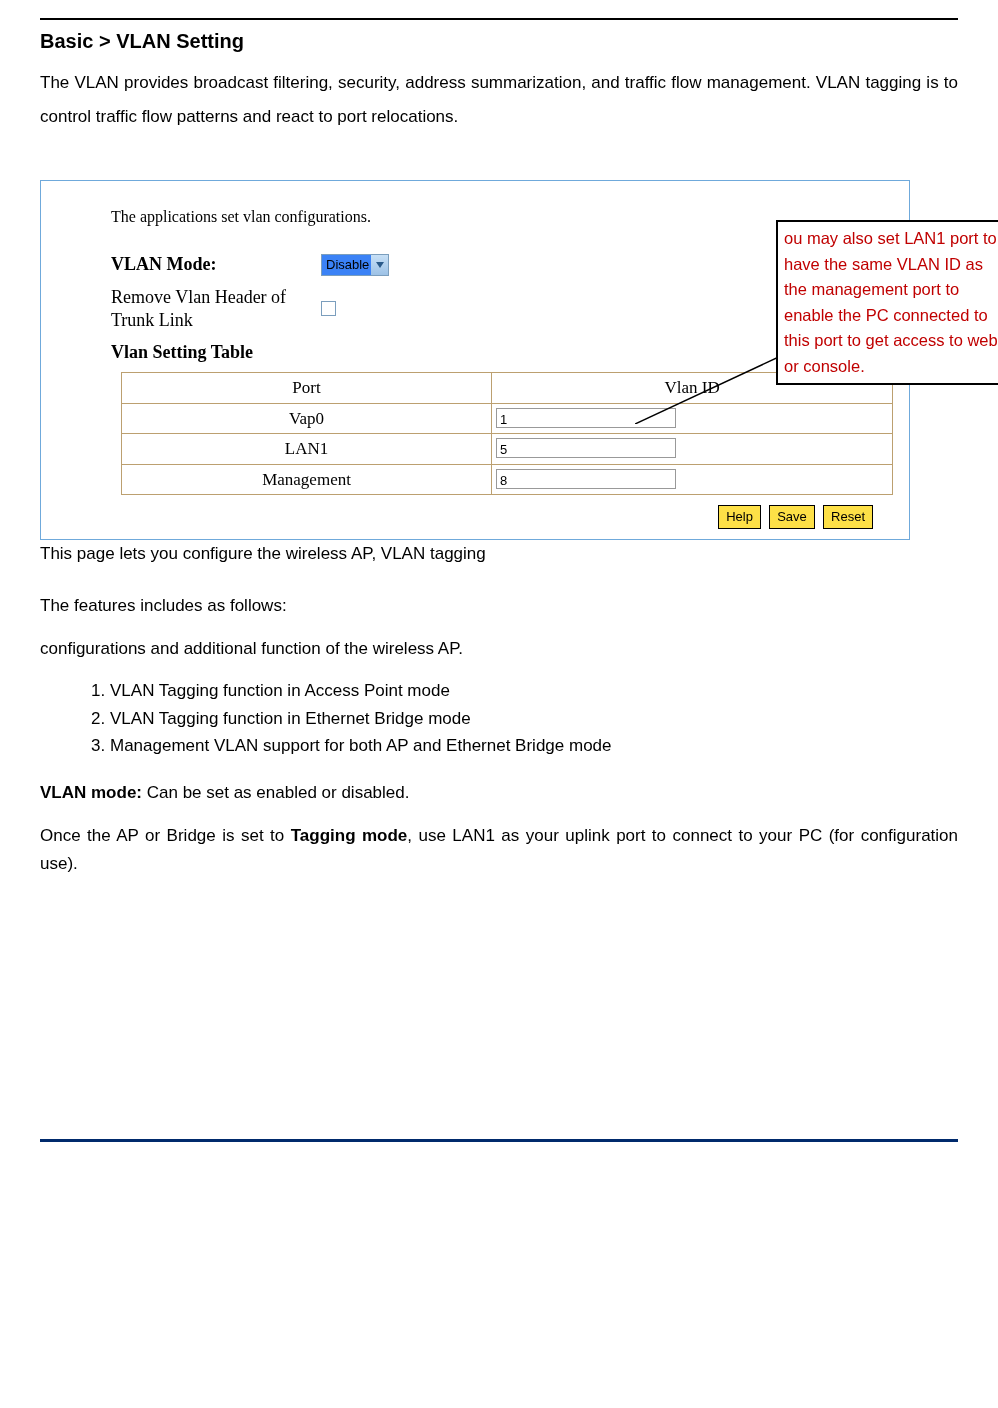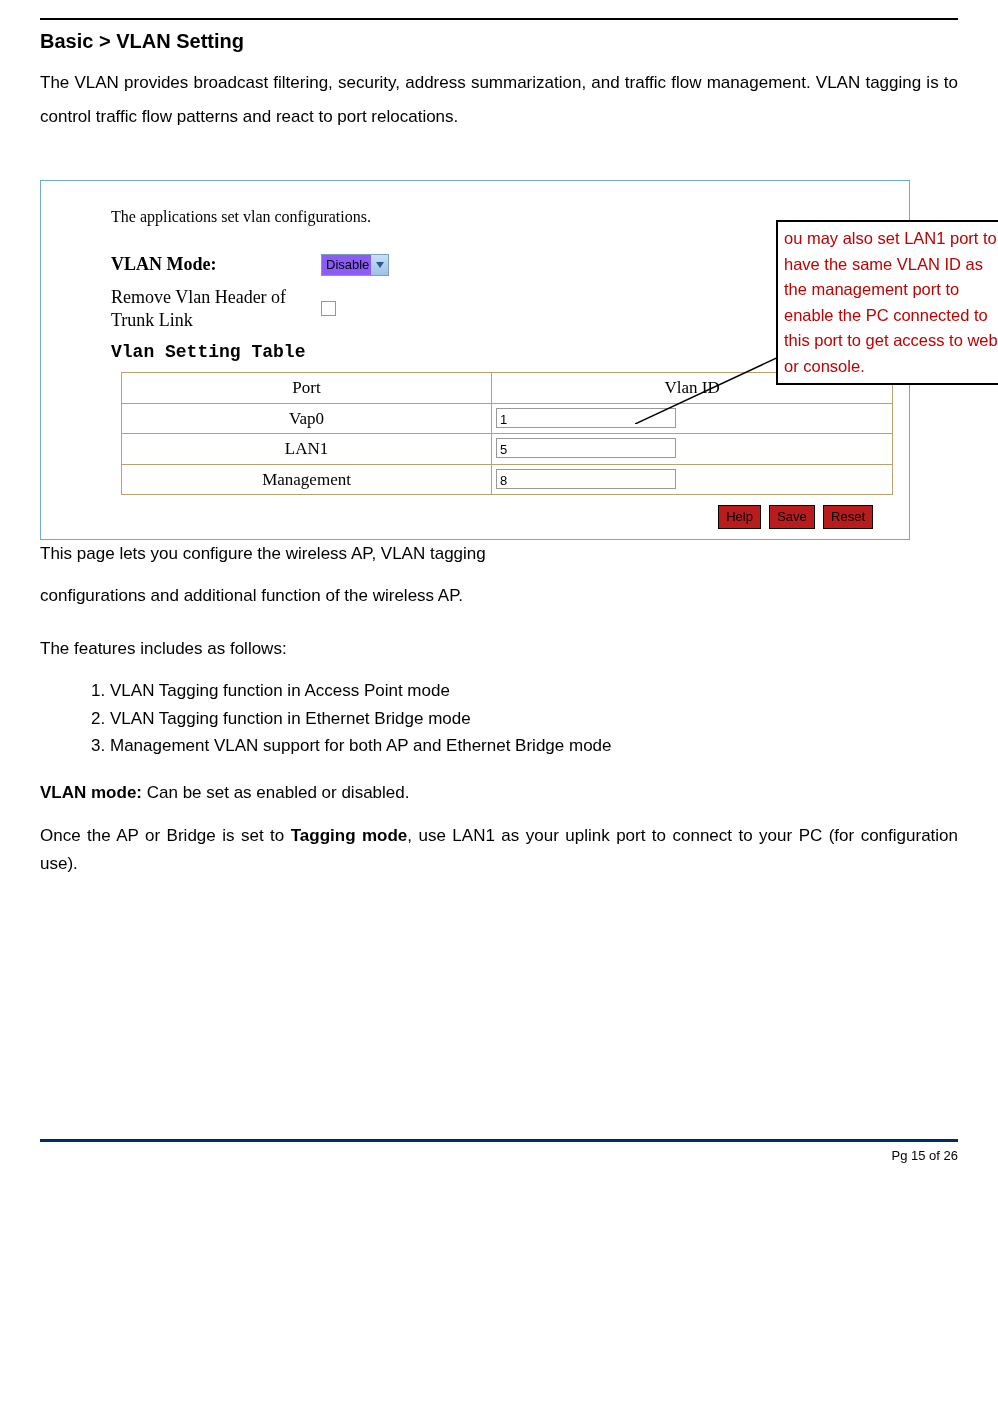--- a/index.html
+++ b/index.html
@@ -22,39 +22,39 @@
     padding: 24px 30px 10px 70px;
     background: #fff;
     font-family: "Times New Roman", serif;
   }
   .shot .shot-sub { font-size: 16px; margin-bottom: 22px; }
   .form-row { display:flex; align-items:center; margin-bottom:8px; font-family:"Times New Roman",serif; }
   .form-row .lbl { width:210px; font-size:18px; }
   .form-row .lbl.bold { font-weight:bold; }
   .select {
     display:inline-flex; align-items:center;
-    border:1px solid #7b9ebd; background:#8b5cf6; height:22px;
+    border:1px solid #7b9ebd; background:#3b82f6; height:22px;
     font-family:Arial,sans-serif; font-size:13px; padding:0 0 0 4px;
   }
   .select .sel-arrow {
     width:17px; height:20px; margin-left:2px;
     background:linear-gradient(#c7e0f6,#9dc2e6);
     display:flex; align-items:center; justify-content:center;
   }
   .select .sel-arrow svg { width:8px; height:6px; }
   .chk {
     display:inline-block; width:15px; height:15px; border:1px solid #7b9ebd; background:#fff;
   }
-  .tbl-title { font-weight:bold; font-size:18px; margin:8px 0 6px 0; font-family:Liberation Mono, monospace; }
+  .tbl-title { font-weight:bold; font-size:18px; margin:8px 0 6px 0; font-family:Liberation Serif, serif; }
   .tbl { width:772px; border-collapse:collapse; font-family:"Times New Roman",serif; font-size:17px; margin-left:10px; }
   .tbl th, .tbl td { border:1px solid #bca070; text-align:center; padding:2px 6px; height:26px; font-weight:normal; }
   .tbl .inp { width:180px; height:20px; border:1px solid #999; background:#fff; font-family:Arial,sans-serif; font-size:13px; padding:1px 3px; text-align:left; display:inline-block; }
   .tbl .inp-cell { text-align:left; padding-left:4px; }
   .btn-row { text-align:right; margin-top:8px; padding-right:6px; }
-  .btn { display:inline-block; border:1px solid #000; background:#b91c1c; font-family:Arial,sans-serif; font-size:13px; padding:1px 7px; margin-left:4px; cursor:pointer; }
+  .btn { display:inline-block; border:1px solid #000; background:#fde047; font-family:Arial,sans-serif; font-size:13px; padding:1px 7px; margin-left:4px; cursor:pointer; }
   .callout-box {
     position:absolute;
     left:736px; top:40px;
     width:230px;
     border:2px solid #000;
     background:#fff;
     color:#c00000;
     font-family:Verdana,sans-serif;
     font-size:16.5px;
     line-height:1.55;
@@ -134,31 +134,30 @@
   </div>
 
   <svg class="callout-line">
     <line x1="0" y1="70" x2="150" y2="0" stroke="#000" stroke-width="1.5"></line>
   </svg>
   <div class="callout-box">ou may also set LAN1 port to have the same VLAN ID as the management port to enable the PC connected to this port to get access to web or console.</div>
 </div>
 
 <div class="body-text">
   <p>This page lets you configure the wireless AP, VLAN tagging</p>
+  <p style="margin-top:24px">The features includes as follows:</p>
   <p>configurations and additional function of the wireless AP.</p>
-  <p style="margin-top:24px">The features includes as follows:</p>
   <ol class="flist">
     <li>VLAN Tagging function in Access Point mode</li>
     <li>VLAN Tagging function in Ethernet Bridge mode</li>
     <li>Management VLAN support for both AP and Ethernet Bridge mode</li>
   </ol>
   <p>
     <b>VLAN mode:</b><span> Can be set as enabled or disabled.</span>
   </p>
   <p class="enabled-p">
     <span>Once the AP or Bridge is set to </span><b>Tagging mode</b><span>, use LAN1 as your uplink port to connect to your PC (for configuration use).</span>
   </p>
 </div>
 
 <div class="footer">
   <div class="fhr"></div>
-  <div class="pg">Pg 15 of 26</div>
 </div>
 
 </body></html>

